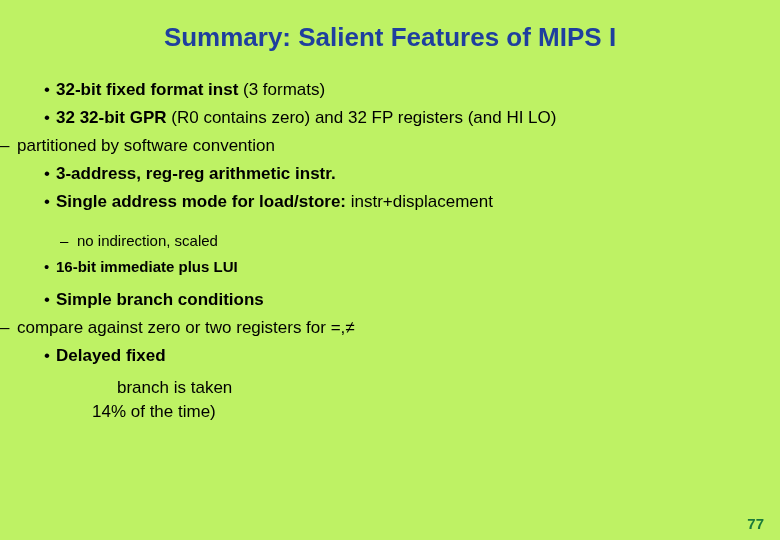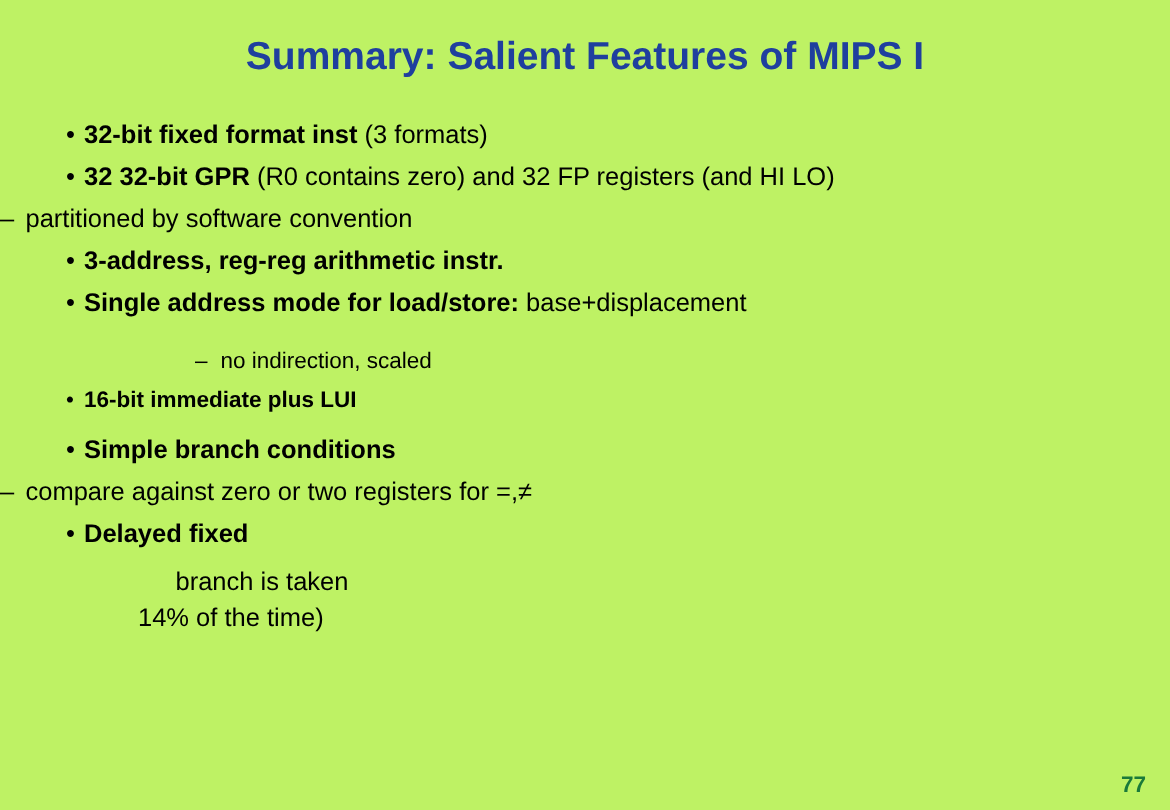--- a/index.html
+++ b/index.html
@@ -76,22 +76,21 @@
     font-weight: normal;
   }
   .l2 .dash {
     display: inline-block;
     width: 17px;
   }
   .l2.small {
     font-size: 15px;
     height: 26px;
     line-height: 26px;
-    padding-left: 86px;
-    margin-left: 44px;
+    padding-left: 60px;
   }
   
   .cont {
     font-size: 17px;
     height: 24px;
     line-height: 24px;
     font-weight: normal;
     white-space: nowrap;
   }
   .cont.i1 { padding-left: 117px; }
@@ -131,21 +130,21 @@
 
     <div class="line l2">
       <span class="dash">–</span><span>partitioned by software convention</span>
     </div>
 
     <div class="line l1">
       <span class="bullet">•</span><span class="bold">3-address, reg-reg arithmetic instr.</span><span class="reg"></span>
     </div>
 
     <div class="line l1">
-      <span class="bullet">•</span><span class="bold">Single address mode for load/store:</span><span class="reg"> base+displacement</span>
+      <span class="bullet">•</span><span class="bold">Single address mode for load/store:</span><span class="reg"> instr+displacement</span>
     </div>
 
     <div class="gap-md"></div>
 
     <div class="line l2 small">
       <span class="dash">–</span><span>no indirection, scaled</span>
     </div>
 
     <div class="line l1 small">
       <span class="bullet">•</span><span class="bold">16-bit immediate plus LUI</span><span class="reg"></span>

